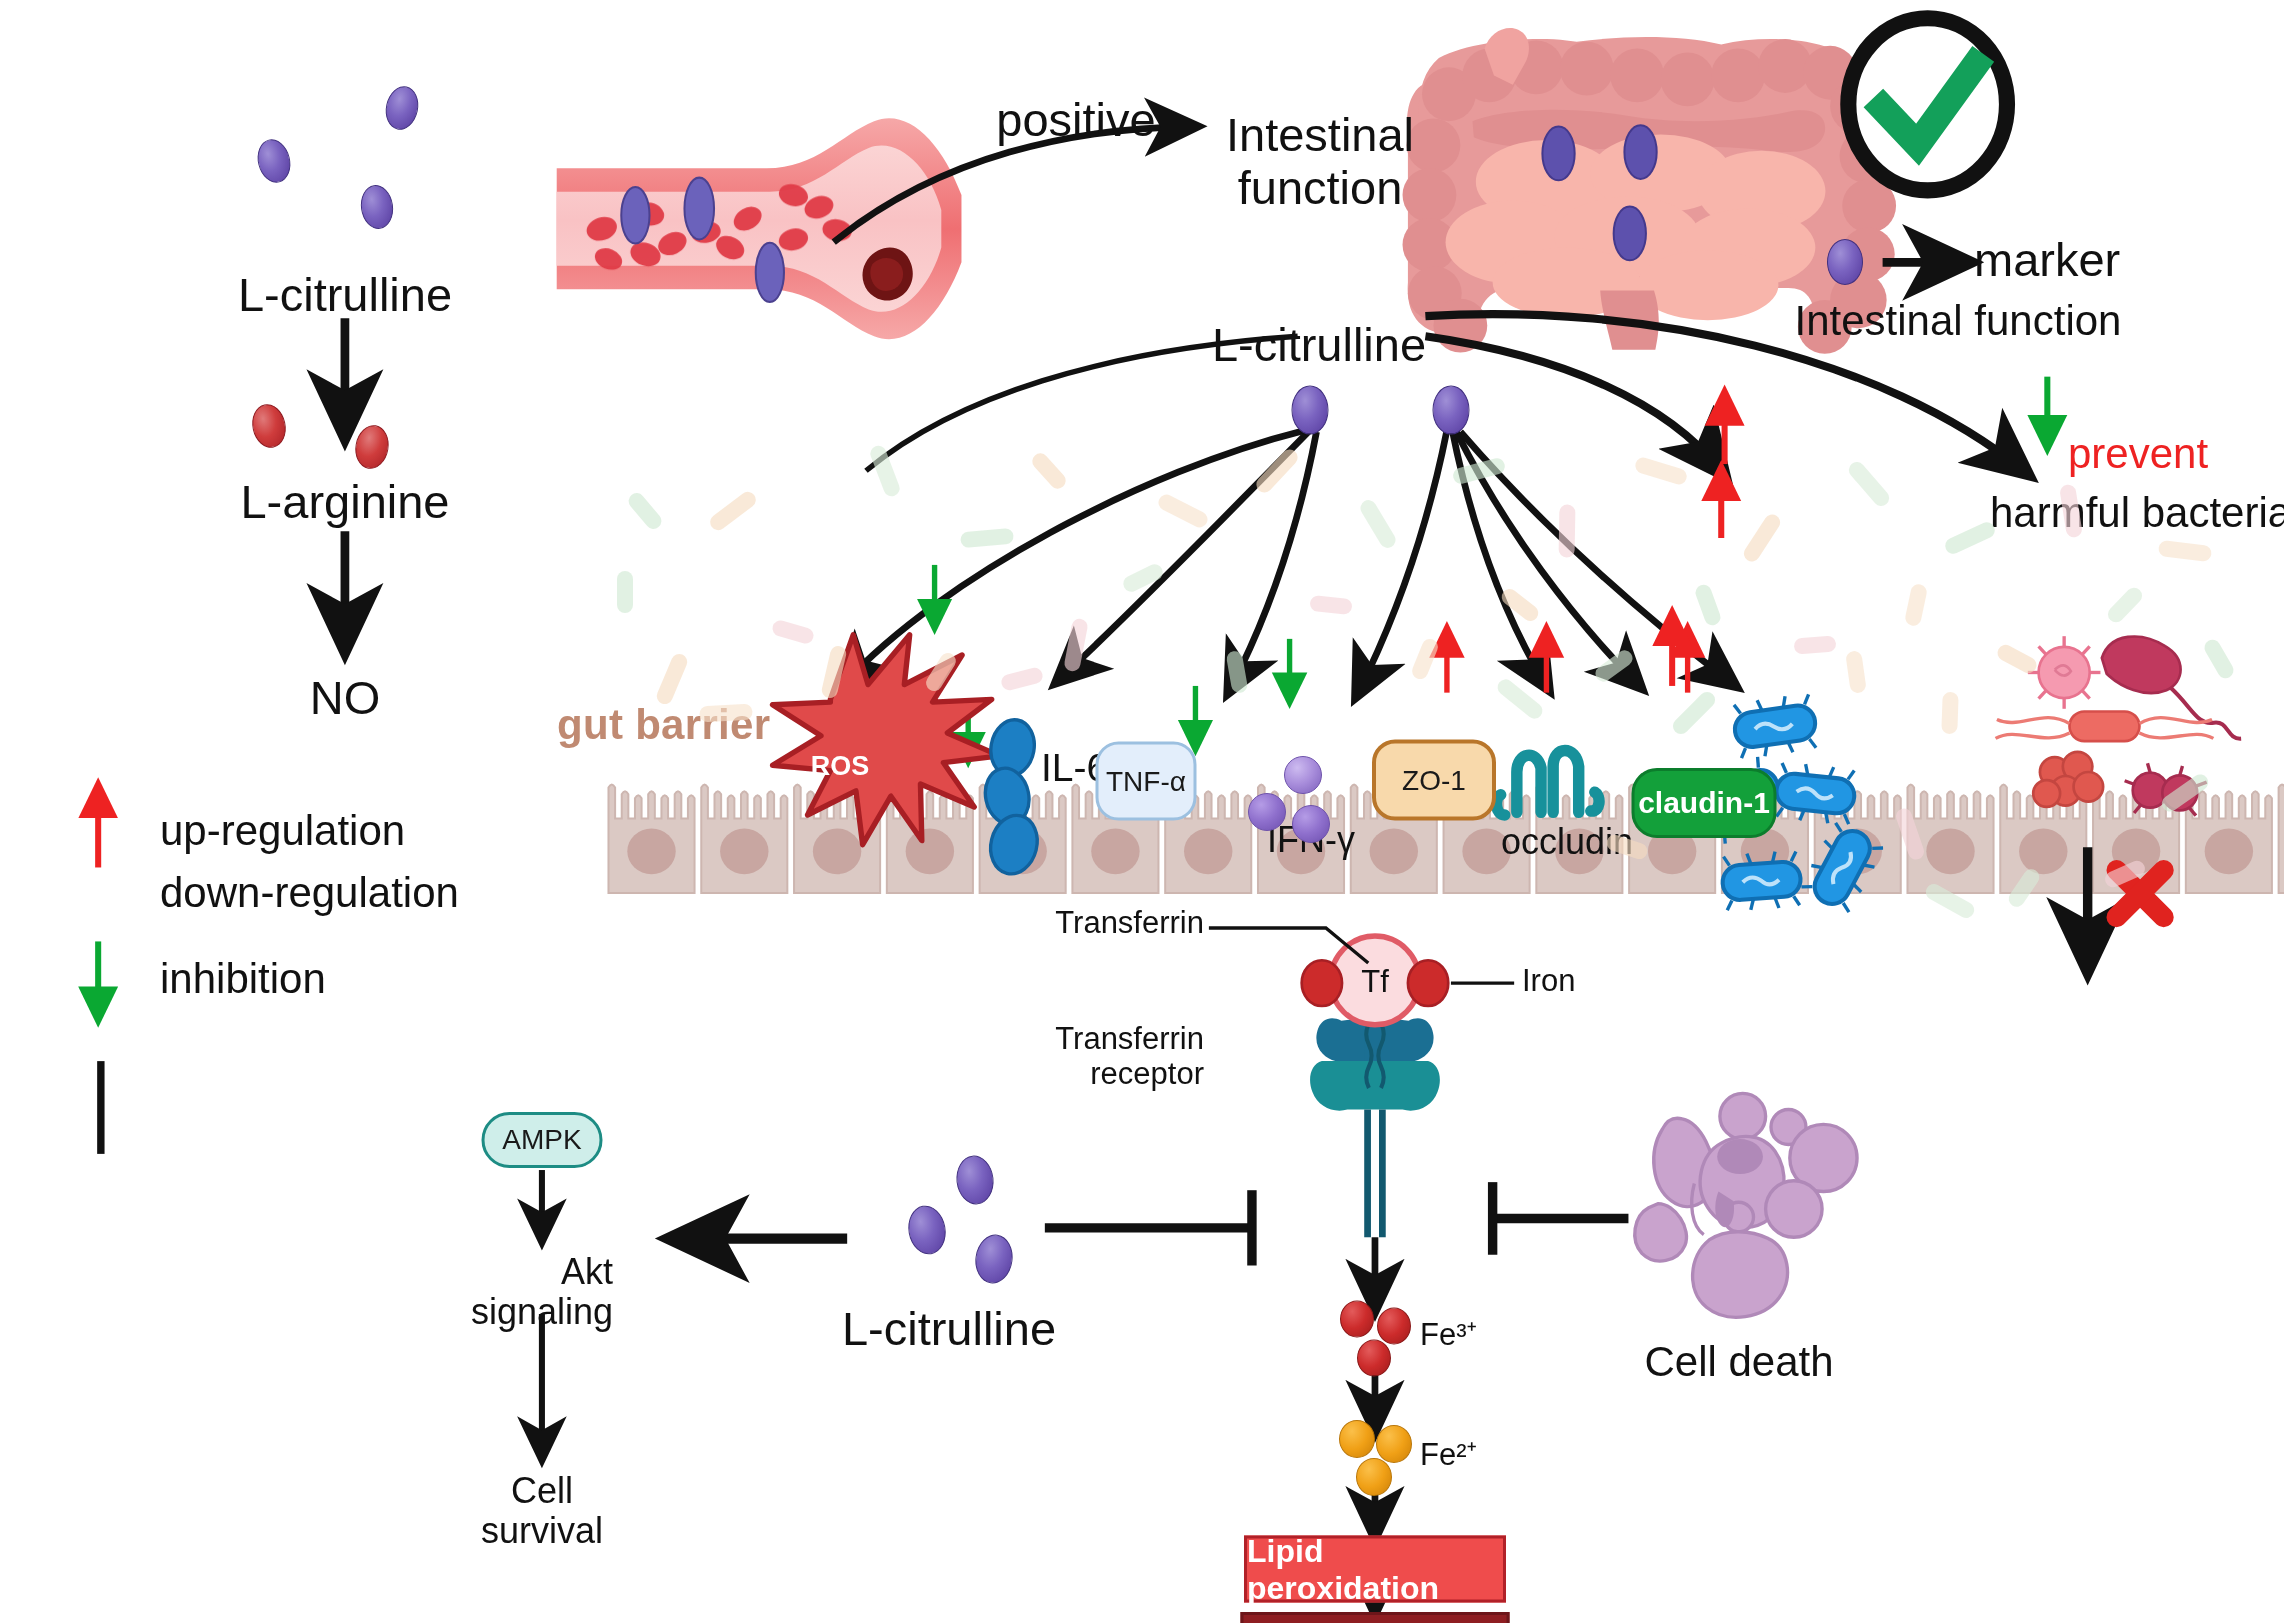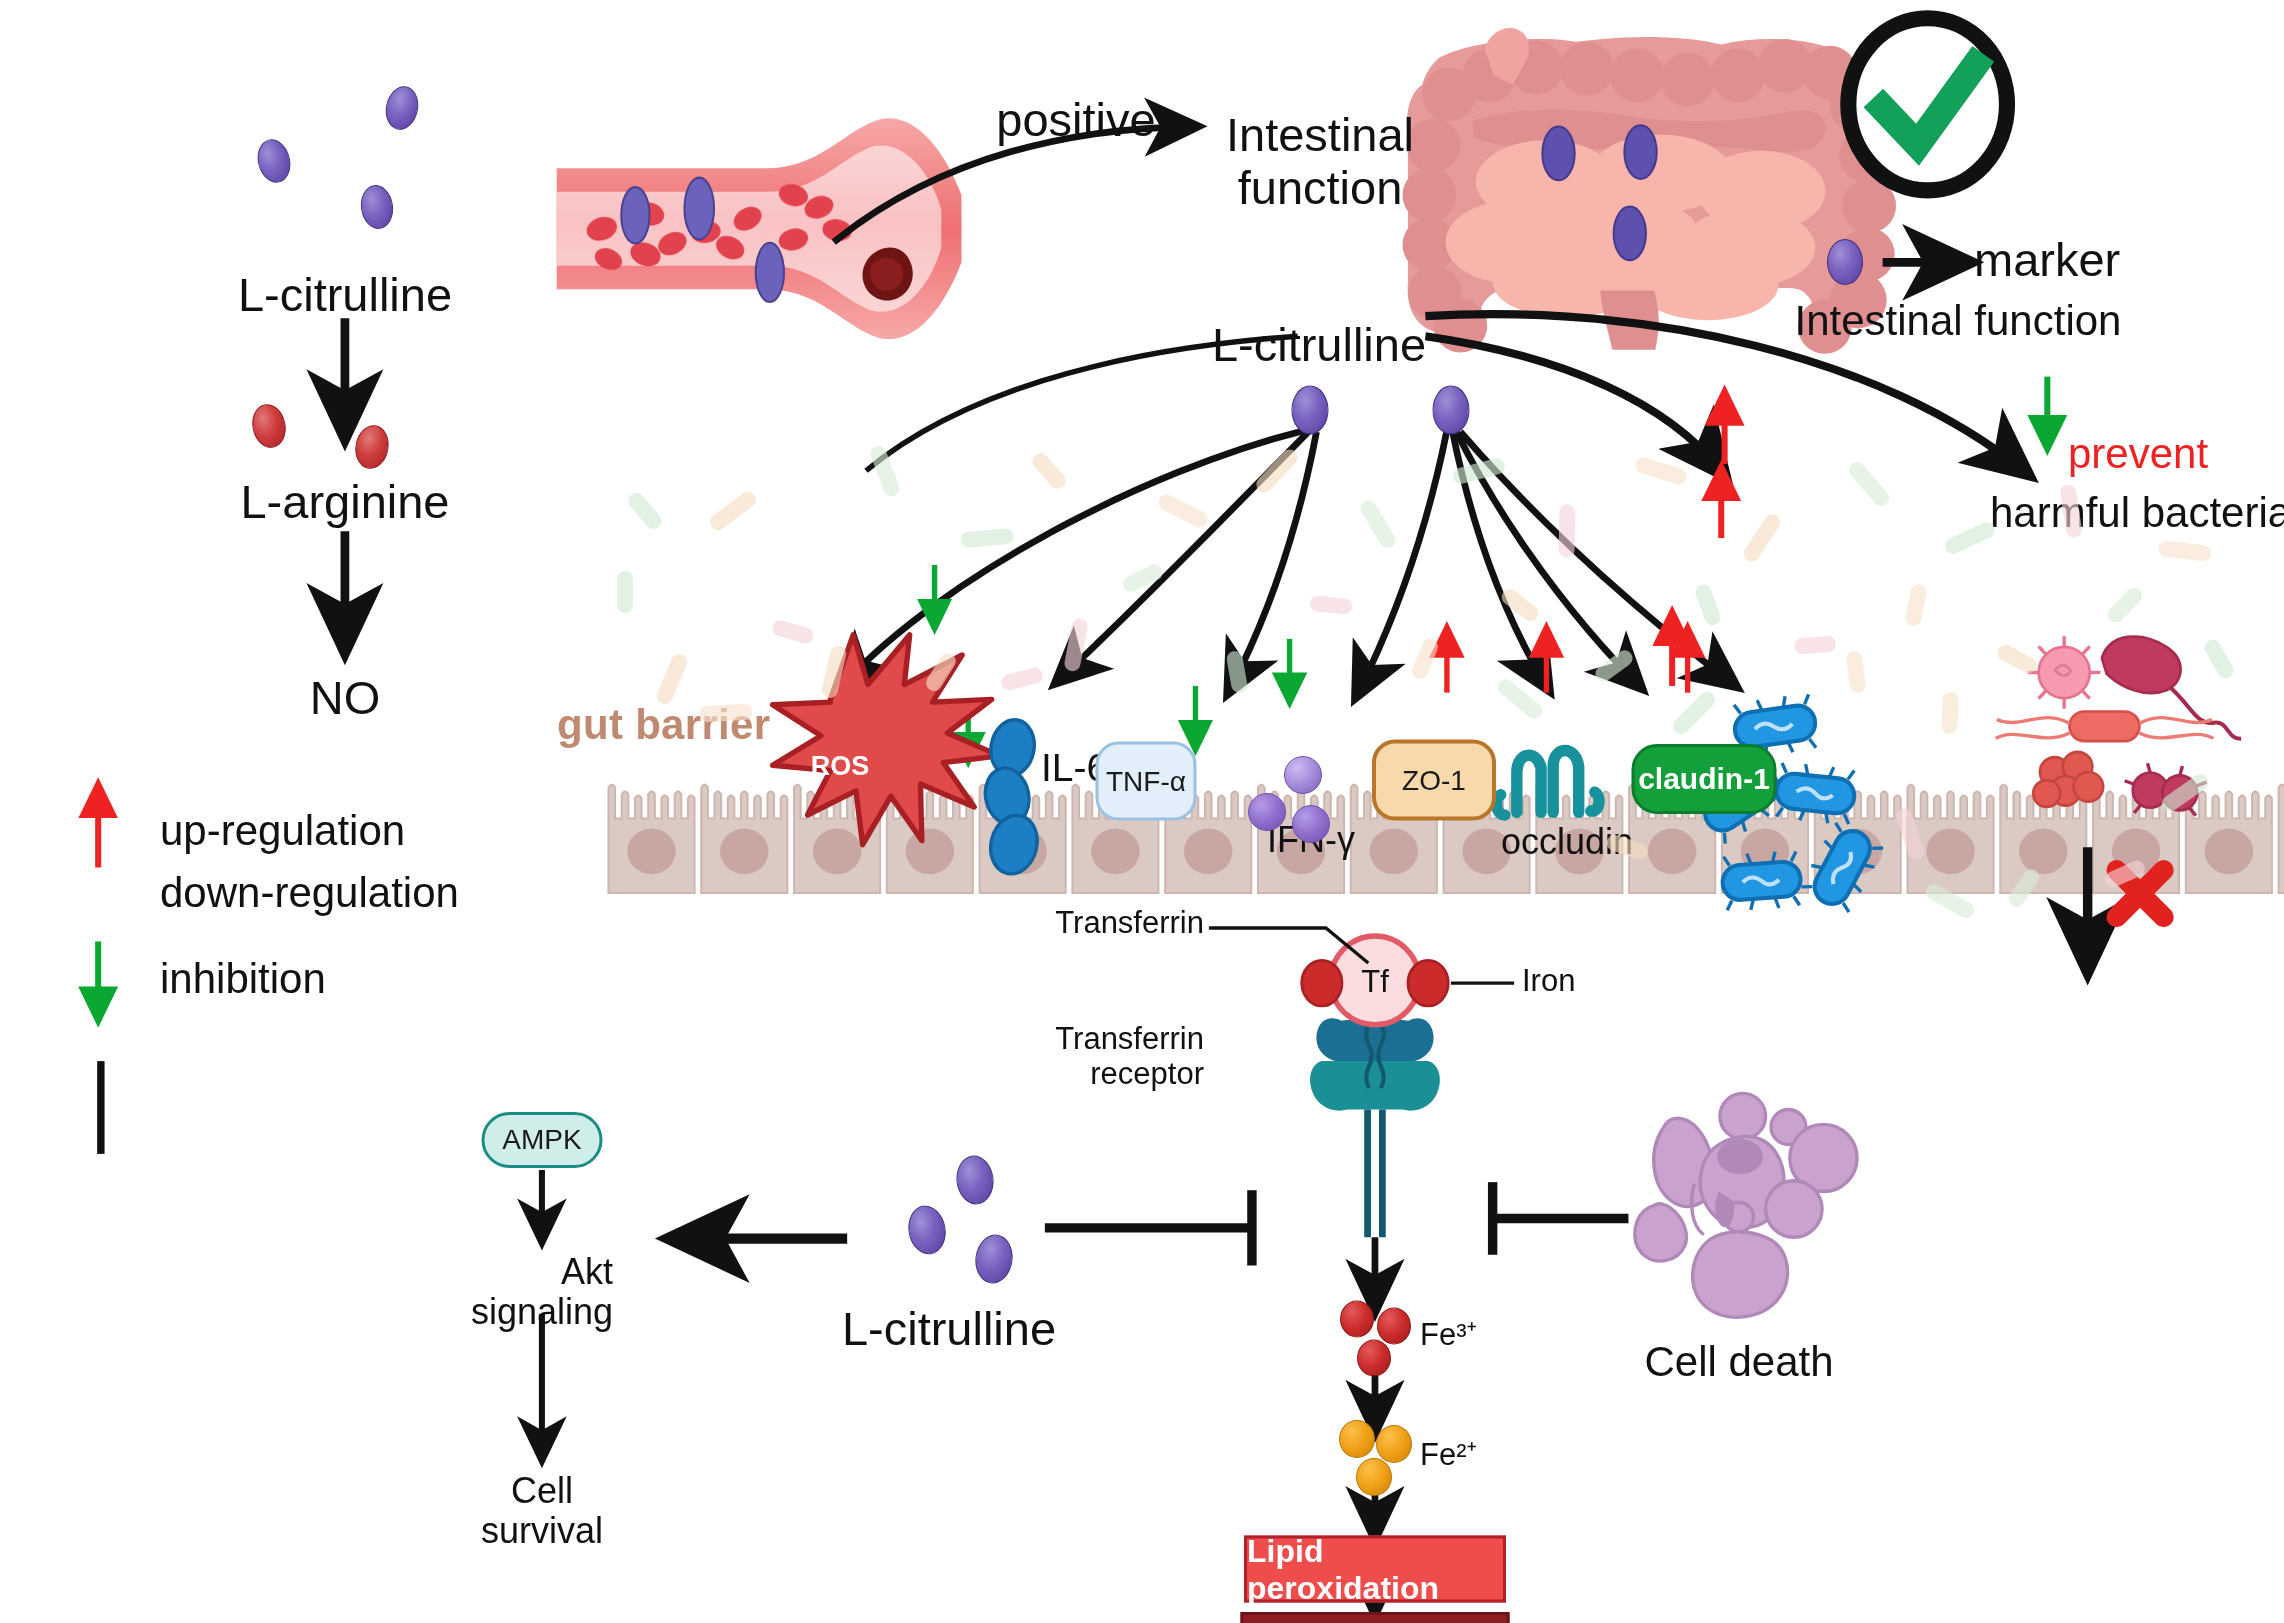--- a/index.html
+++ b/index.html
@@ -15,21 +15,21 @@
   .f54{font-size:36px;}
   .f46{font-size:31px;}
   .f40{font-size:27px;}
   .bold{font-weight:bold;}
   .white{color:#fff;}
   .redtxt{color:#ee2222;}
   .gutbar{color:#c08a72;font-weight:bold;letter-spacing:0.3px;}
   .chip{position:absolute;transform:translate(-50%,-50%);display:flex;align-items:center;justify-content:center;text-align:center;box-sizing:border-box;}
   .chip-tnf{width:101px;height:79px;border-radius:23px;background:#e3eefb;border:3.4px solid #9cc0e0;color:#1a1a1a;font-size:28px;}
   .chip-zo1{width:124px;height:81px;border-radius:23px;background:#f8d9ab;border:4px solid #b9762a;color:#1a1a1a;font-size:28px;}
-  .chip-cld{width:145px;height:70px;border-radius:25.5px;background:#13a03a;border:3.4px solid #0c7d2c;color:#fff;font-size:30px;font-weight:bold;}
+  .chip-cld{width:145px;height:70px;border-radius:25.5px;background:#13a03a;border:3.4px solid #0c7d2c;color:#fff;font-size:30px;font-weight:bold;margin-top:24px;}
   .chip-ampk{width:121px;height:56px;border-radius:28px;background:#cfeeea;border:3.4px solid #1d8c84;color:#1a1a1a;font-size:28px;}
   .box{position:absolute;transform:translate(-50%,-50%);display:flex;align-items:center;justify-content:center;color:#ffffff;font-weight:bold;box-sizing:border-box;}
   .box-lipid{width:262px;height:67px;background:#ef4c4c;border:3.4px solid #b12128;font-size:32px;}
   .box-ferro{width:269px;height:74px;background:#8e1e22;border:3.4px solid #6d161a;font-size:34px;}
   .mol{position:absolute;transform:translate(-50%,-50%);border-radius:50%;}
   .mol-cit{width:30px;height:42px;background:radial-gradient(ellipse at 36% 30%,#9f8fd6 0%,#7a63c0 42%,#54399c 100%);border:1.3px solid #41307f;}
   .mol-arg{width:31px;height:42px;background:radial-gradient(ellipse at 36% 30%,#e07a7a 0%,#cf3c3c 45%,#a81f24 100%);border:1.3px solid #8e1a20;}
   .mol-fe3{width:32px;height:35px;background:radial-gradient(ellipse at 35% 28%,#e35b5b 0%,#cc2b2b 48%,#9e1b1b 100%);border:1.3px solid #8a1818;}
   .mol-fe2{width:34px;height:36px;background:radial-gradient(ellipse at 35% 28%,#fbc04a 0%,#f0a016 50%,#cc7f06 100%);border:1.3px solid #b97506;}
   .mol-ifn{width:36px;height:36px;background:radial-gradient(circle at 34% 30%,#cdbbf0 0%,#a88ddb 48%,#7c5fbb 100%);border:1.3px solid #6d51ab;}

